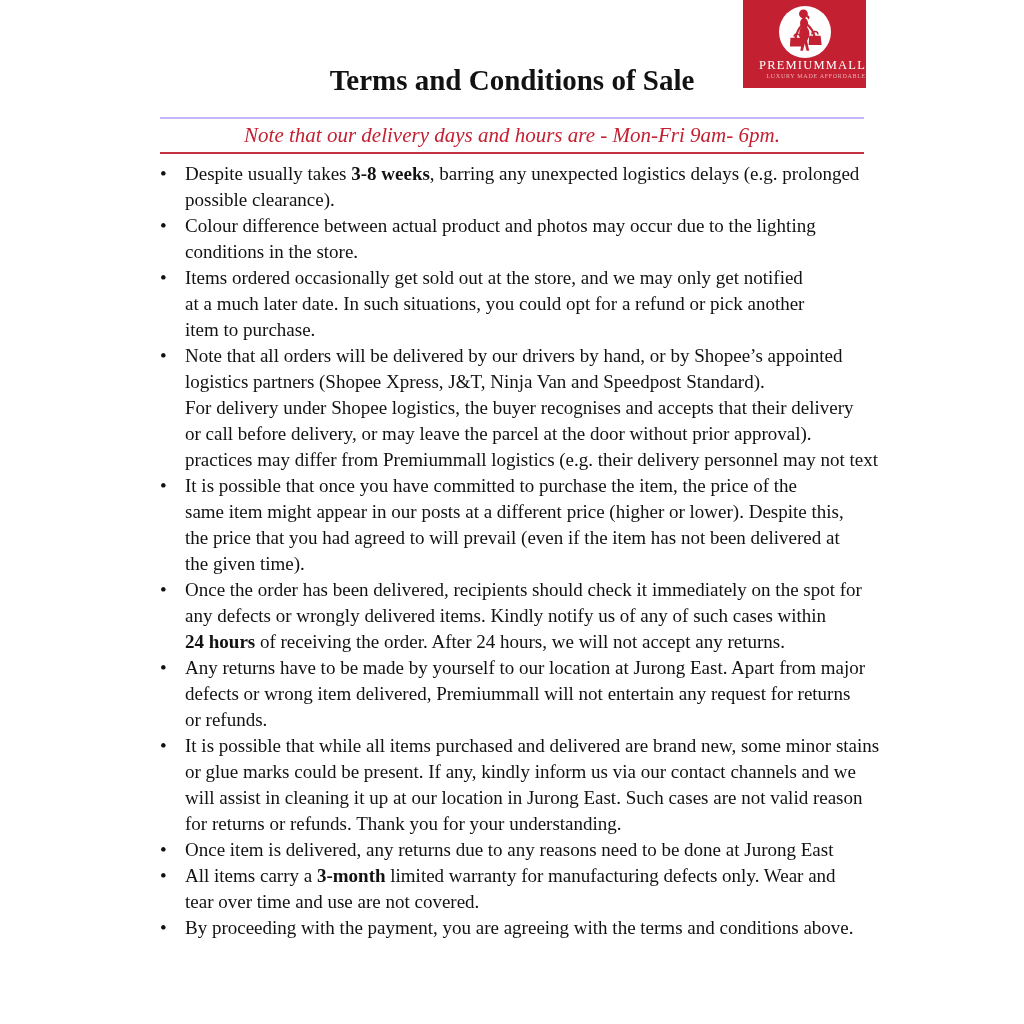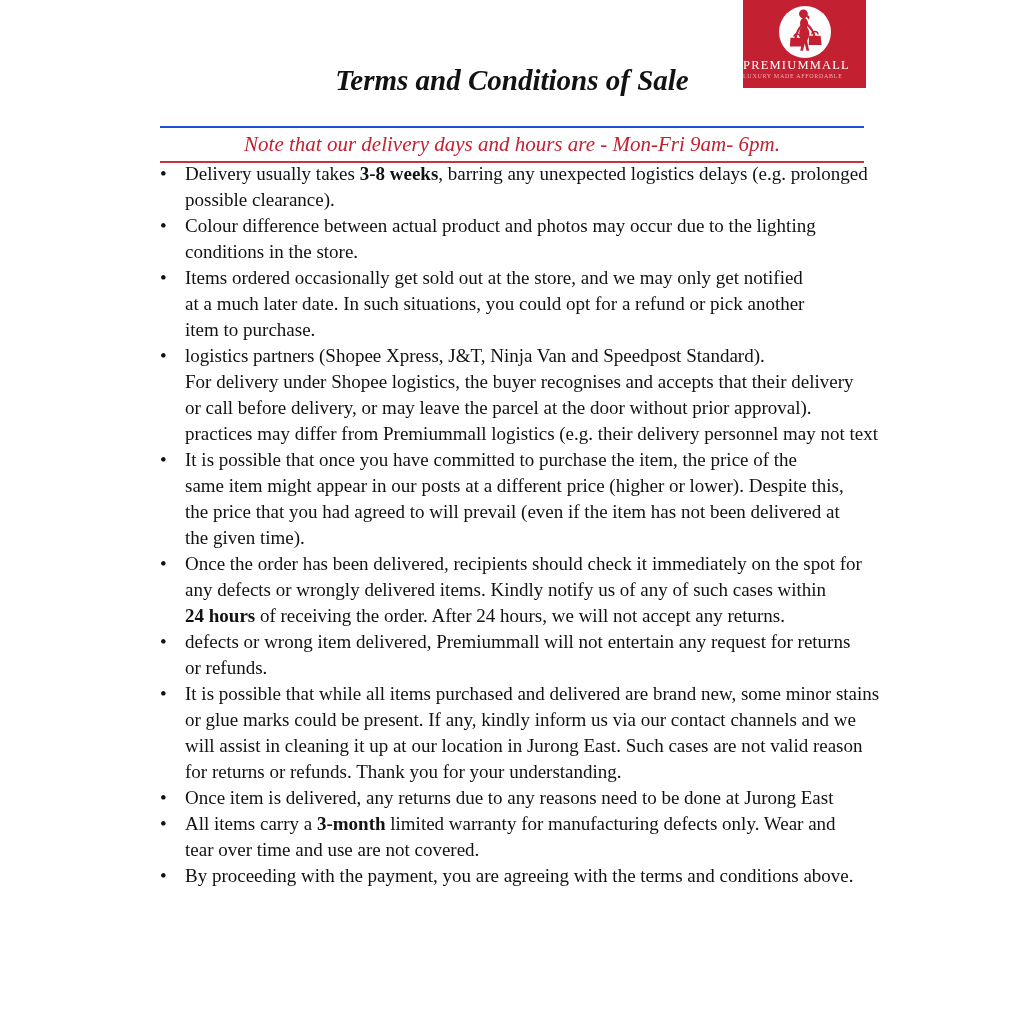--- a/index.html
+++ b/index.html
@@ -14,21 +14,21 @@
   }
 
   
   .logo {
     position: absolute;
     left: 743px;
     top: 0;
     width: 123px;
     height: 88px;
     background: #c32032;
-    text-align: left;
+    text-align: right;
   }
   .logo-circle {
     width: 52px;
     height: 52px;
     margin: 6px auto 0;
   }
   .logo-circle svg { display: block; width: 100%; height: 100%; }
   .logo-brand {
     color: #ffffff;
     font-size: 12.5px;
@@ -50,30 +50,29 @@
   .title {
     position: absolute;
     top: 64px;
     left: 0;
     right: 0;
     margin: 0;
     text-align: center;
     font-size: 29px;
     font-weight: bold;
     color: #121212;
-    font-style: italic;
   }
 
   
   .note-band {
     position: absolute;
     left: 160px;
-    top: 126px;
+    top: 117px;
     width: 704px;
-    border-top: 2px solid #1d4ed8;
+    border-top: 2px solid #c4b5fd;
     border-bottom: 2px solid #c53343;
     padding: 4px 0 5px;
     text-align: center;
   }
   .note-text {
     color: #c32032;
     font-style: italic;
     font-size: 21px;
     line-height: 24px;
   }
@@ -132,21 +131,21 @@
   <h1 class="title">Terms and Conditions of Sale</h1>
 
   <div class="note-band">
     <div class="note-text">Note that our delivery days and hours are - Mon-Fri 9am- 6pm.</div>
   </div>
 
   <ul class="terms">
       <li class="term">
         <span class="marker">•</span>
         <div class="term-body">
-          <div class="line"><span>Delivery usually takes </span><b>3-8 weeks</b><span>, barring any unexpected logistics delays (e.g. prolonged</span></div>
+          <div class="line"><span>Despite usually takes </span><b>3-8 weeks</b><span>, barring any unexpected logistics delays (e.g. prolonged</span></div>
           <div class="line"><span>possible clearance).</span></div>
         </div>
       </li>
       <li class="term">
         <span class="marker">•</span>
         <div class="term-body">
           <div class="line"><span>Colour difference between actual product and photos may occur due to the lighting</span></div>
           <div class="line"><span>conditions in the store.</span></div>
         </div>
       </li>
@@ -154,20 +153,21 @@
         <span class="marker">•</span>
         <div class="term-body">
           <div class="line"><span>Items ordered occasionally get sold out at the store, and we may only get notified</span></div>
           <div class="line"><span>at a much later date. In such situations, you could opt for a refund or pick another</span></div>
           <div class="line"><span>item to purchase.</span></div>
         </div>
       </li>
       <li class="term">
         <span class="marker">•</span>
         <div class="term-body">
+          <div class="line"><span>Note that all orders will be delivered by our drivers by hand, or by Shopee’s appointed</span></div>
           <div class="line"><span>logistics partners (Shopee Xpress, J&amp;T, Ninja Van and Speedpost Standard).</span></div>
           <div class="line"><span>For delivery under Shopee logistics, the buyer recognises and accepts that their delivery</span></div>
           <div class="line"><span>or call before delivery, or may leave the parcel at the door without prior approval).</span></div>
           <div class="line"><span>practices may differ from Premiummall logistics (e.g. their delivery personnel may not text</span></div>
         </div>
       </li>
       <li class="term">
         <span class="marker">•</span>
         <div class="term-body">
           <div class="line"><span>It is possible that once you have committed to purchase the item, the price of the</span></div>
@@ -180,20 +180,21 @@
         <span class="marker">•</span>
         <div class="term-body">
           <div class="line"><span>Once the order has been delivered, recipients should check it immediately on the spot for</span></div>
           <div class="line"><span>any defects or wrongly delivered items. Kindly notify us of any of such cases within</span></div>
           <div class="line"><b>24 hours</b><span> of receiving the order. After 24 hours, we will not accept any returns.</span></div>
         </div>
       </li>
       <li class="term">
         <span class="marker">•</span>
         <div class="term-body">
+          <div class="line"><span>Any returns have to be made by yourself to our location at Jurong East. Apart from major</span></div>
           <div class="line"><span>defects or wrong item delivered, Premiummall will not entertain any request for returns</span></div>
           <div class="line"><span>or refunds.</span></div>
         </div>
       </li>
       <li class="term">
         <span class="marker">•</span>
         <div class="term-body">
           <div class="line"><span>It is possible that while all items purchased and delivered are brand new, some minor stains</span></div>
           <div class="line"><span>or glue marks could be present. If any, kindly inform us via our contact channels and we</span></div>
           <div class="line"><span>will assist in cleaning it up at our location in Jurong East. Such cases are not valid reason</span></div>

